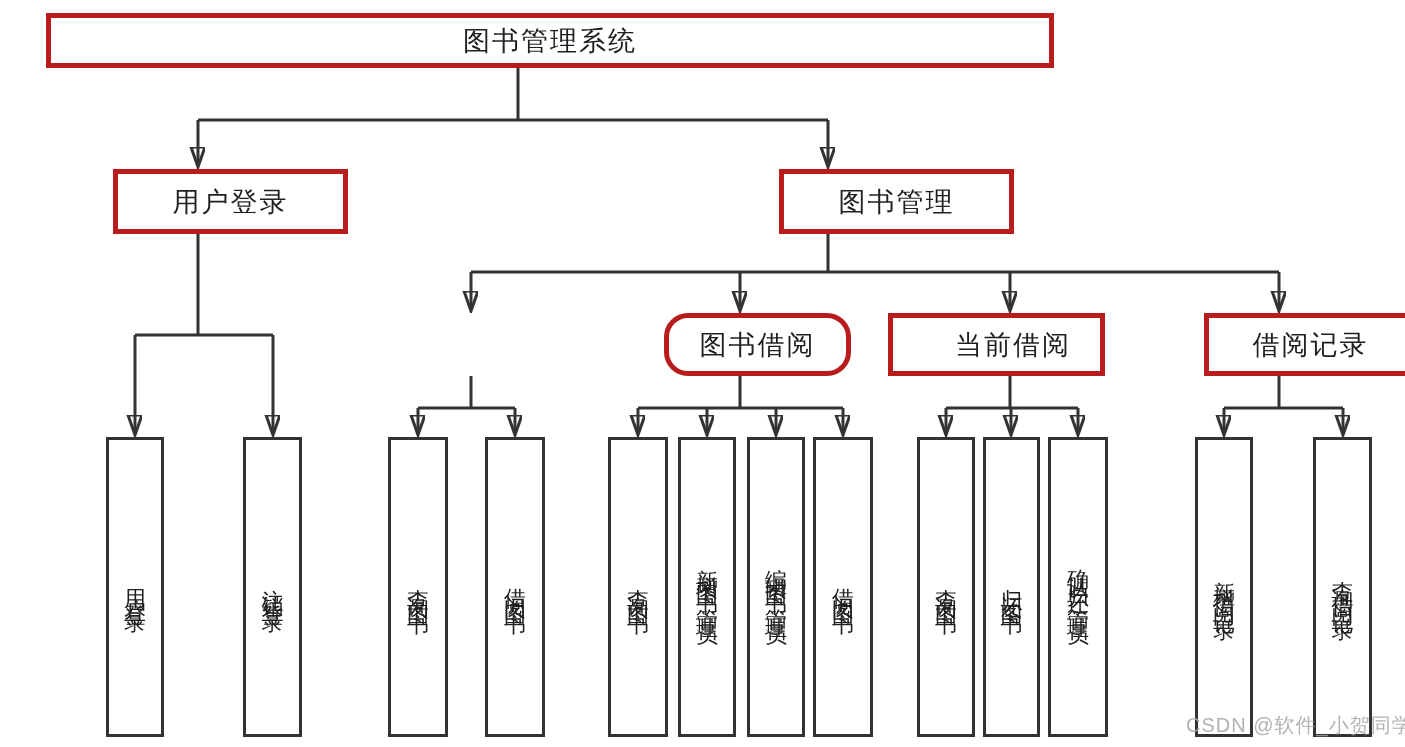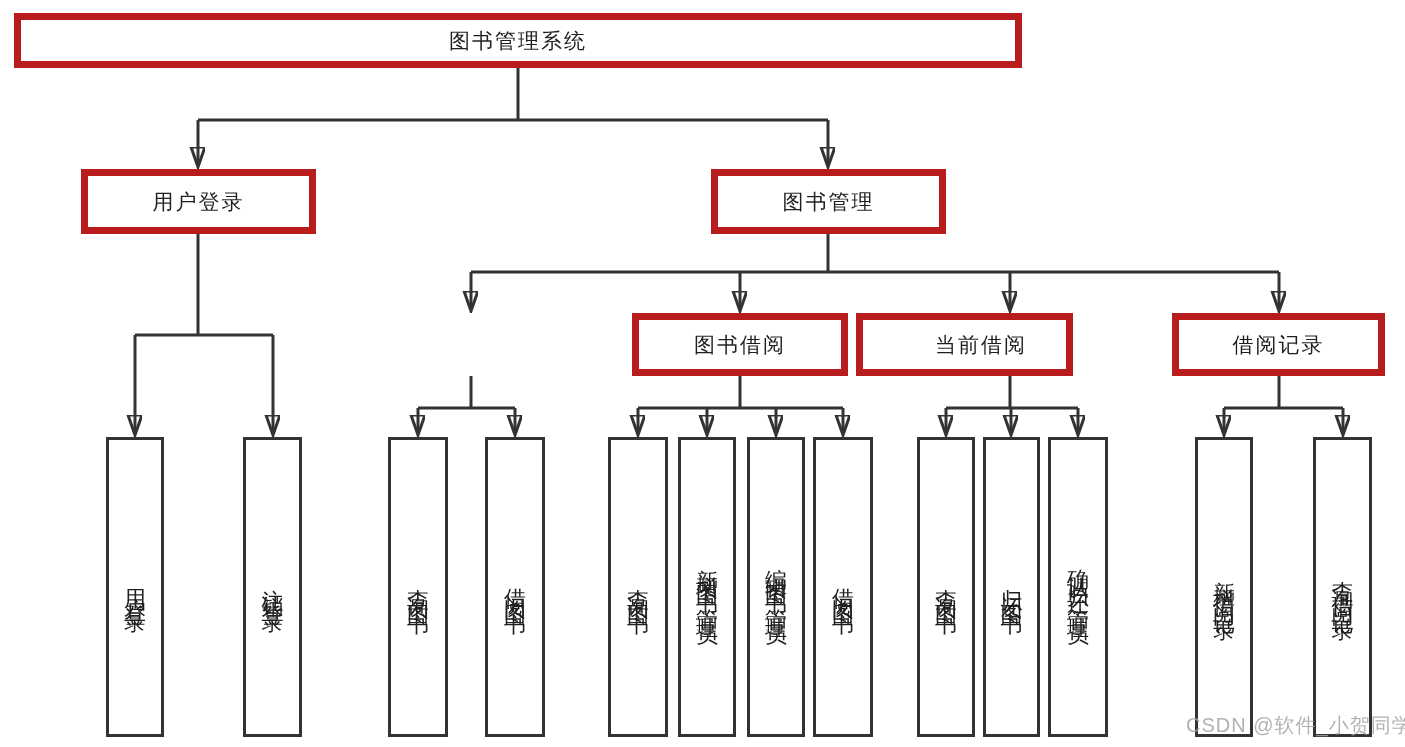--- a/index.html
+++ b/index.html
@@ -7,25 +7,26 @@
     width:1405px;height:747px;position:relative;overflow:hidden;
     background:#ffffff;
     font-family:"Liberation Sans", sans-serif;
     color:#1f1f1f;
   }
   *{box-sizing:border-box;}
   .stage{position:absolute;left:0;top:0;width:1405px;height:747px;}
   .node{
     position:absolute;
     background:#ffffff;
-    border:7px solid #b91c1c;
+    border:5px solid #b91c1c;
     display:flex;align-items:center;justify-content:center;
-    font-size:21px;letter-spacing:2px;
+    font-size:27px;letter-spacing:2px;
     white-space:nowrap;
     z-index:2;
+    margin-left:32px;
   }
   .leaf{
     position:absolute;
     background:#ffffff;
     border:3px solid #333333;
     display:flex;align-items:center;justify-content:center;
     writing-mode:vertical-rl;
     text-orientation:mixed;
     font-size:22px;letter-spacing:8px;line-height:1;
     z-index:2;
@@ -88,23 +89,23 @@
 
     <path d="M1279,376 V408"></path>
     <path d="M1224,408 H1343"></path>
     <line x1="1224" y1="408" x2="1224" y2="434" marker-end="url(#arrow)"></line>
     <line x1="1343" y1="408" x2="1343" y2="434" marker-end="url(#arrow)"></line>
   </svg>
 
   <div class="node" style="left:14px;top:13px;width:1008px;height:55px;">图书管理系统</div>
 
   <div class="node" style="left:81px;top:169px;width:235px;height:65px;">用户登录</div>
-  <div class="node" style="left:711px;top:169px;width:235px;height:65px;">图书管理</div>
+  <div class="node" style="left:747px;top:169px;width:235px;height:65px;">图书管理</div>
 
-  <div class="node" style="left:632px;top:313px;width:216px;height:63px;">图书借阅</div>
+  <div class="node" style="left:632px;top:313px;width:187px;height:63px;border-radius:24px;">图书借阅</div>
   <div class="node" style="left:856px;top:313px;width:217px;height:63px;padding-left:33px;">当前借阅</div>
   <div class="node" style="left:1172px;top:313px;width:213px;height:63px;">借阅记录</div>
 
   <div class="leaf" style="left:106px;top:437px;width:58px;height:300px;">用户登录</div>
   <div class="leaf" style="left:243px;top:437px;width:59px;height:300px;">注销登录</div>
 
   <div class="leaf" style="left:388px;top:437px;width:60px;height:300px;">查询图书</div>
   <div class="leaf" style="left:485px;top:437px;width:60px;height:300px;">借阅图书</div>
 
   <div class="leaf" style="left:608px;top:437px;width:60px;height:300px;">查询图书</div>

